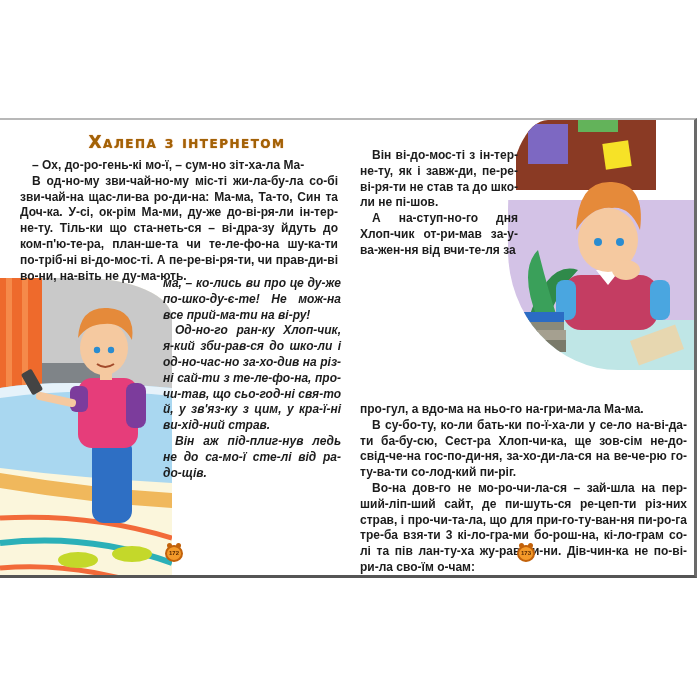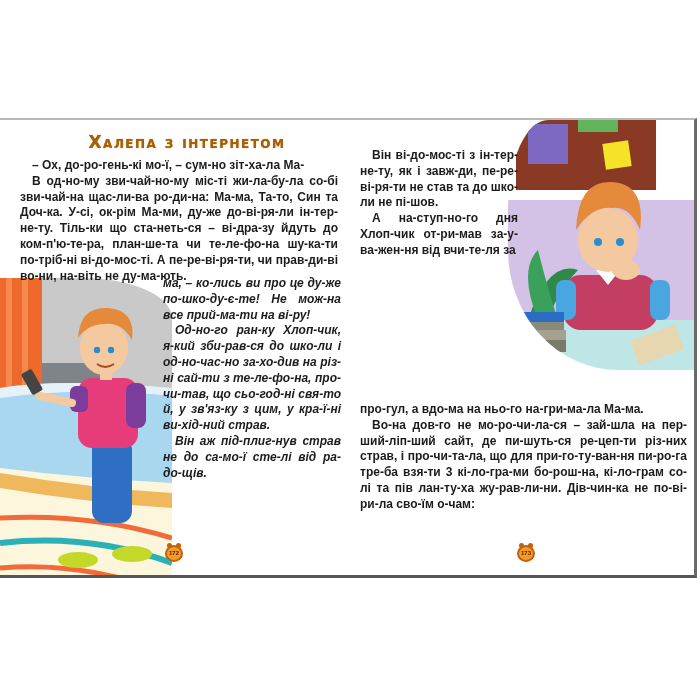--- a/index.html
+++ b/index.html
@@ -71,21 +71,21 @@
     <div class="title">Халепа з інтернетом</div>
 
     <div class="txt l-top">
       <p>– Ох, до-ро-гень-кі мо-ї, – сум-но зіт-ха-ла Ма-</p>
       <p>В од-но-му зви-чай-но-му міс-ті жи-ла-бу-ла со-бі зви-чай-на щас-ли-ва ро-ди-на: Ма-ма, Та-то, Син та Доч-ка. У-сі, ок-рім Ма-ми, ду-же до-ві-ря-ли ін-тер-не-ту. Тіль-ки що ста-неть-ся – ві-дра-зу йдуть до ком-п'ю-те-ра, план-ше-та чи те-ле-фо-на шу-ка-ти по-тріб-ні ві-до-мос-ті. А пе-ре-ві-ря-ти, чи прав-ди-ві во-ни, на-віть не ду-ма-ють.</p>
     </div>
 
     <div class="txt l-bot">
       <p class="nind">ма, – ко-лись ви про це ду-же по-шко-ду-є-те! Не мож-на все прий-ма-ти на ві-ру!</p>
       <p>Од-но-го ран-ку Хлоп-чик, я-кий зби-рав-ся до шко-ли і од-но-час-но за-хо-див на різ-ні сай-ти з те-ле-фо-на, про-чи-тав, що сьо-год-ні свя-то й, у зв'яз-ку з цим, у кра-ї-ні ви-хід-ний страв.</p>
-      <p>Він аж під-плиг-нув страв не до са-мо-ї сте-лі від ра-до-щів.</p>
+      <p>Він аж під-плиг-нув ледь не до са-мо-ї сте-лі від ра-до-щів.</p>
     </div>
 
     <div class="badge badge-left">172</div>
   </div>
 
   <div class="page page-right">
 
     <div class="illus illus-right">
       <svg width="189" height="250" viewBox="0 0 189 250">
         <rect x="0" y="0" width="189" height="250" fill="#ffffff"></rect>
@@ -115,18 +115,19 @@
       </svg>
     </div>
 
     <div class="txt r-top">
       <p>Він ві-до-мос-ті з ін-тер-не-ту, як і завж-ди, пе-ре-ві-ря-ти не став та до шко-ли не пі-шов.</p>
       <p>А на-ступ-но-го дня Хлоп-чик от-ри-мав за-у-ва-жен-ня від вчи-те-ля за</p>
     </div>
 
     <div class="txt r-bot">
       <p class="nind">про-гул, а вдо-ма на ньо-го на-гри-ма-ла Ма-ма.</p>
+      <p>В су-бо-ту, ко-ли бать-ки по-ї-ха-ли у се-ло на-ві-да-ти ба-бу-сю, Сест-ра Хлоп-чи-ка, ще зов-сім не-до-свід-че-на гос-по-ди-ня, за-хо-ди-ла-ся на ве-че-рю го-ту-ва-ти со-лод-кий пи-ріг.</p>
       <p>Во-на дов-го не мо-ро-чи-ла-ся – зай-шла на пер-ший-ліп-ший сайт, де пи-шуть-ся ре-цеп-ти різ-них страв, і про-чи-та-ла, що для при-го-ту-ван-ня пи-ро-га тре-ба взя-ти 3 кі-ло-гра-ми бо-рош-на, кі-ло-грам со-лі та пів лан-ту-ха жу-рав-ли-ни. Дів-чин-ка не по-ві-ри-ла сво-їм о-чам:</p>
     </div>
 
     <div class="badge badge-right">173</div>
   </div>
 </div>
 
 </body></html>

